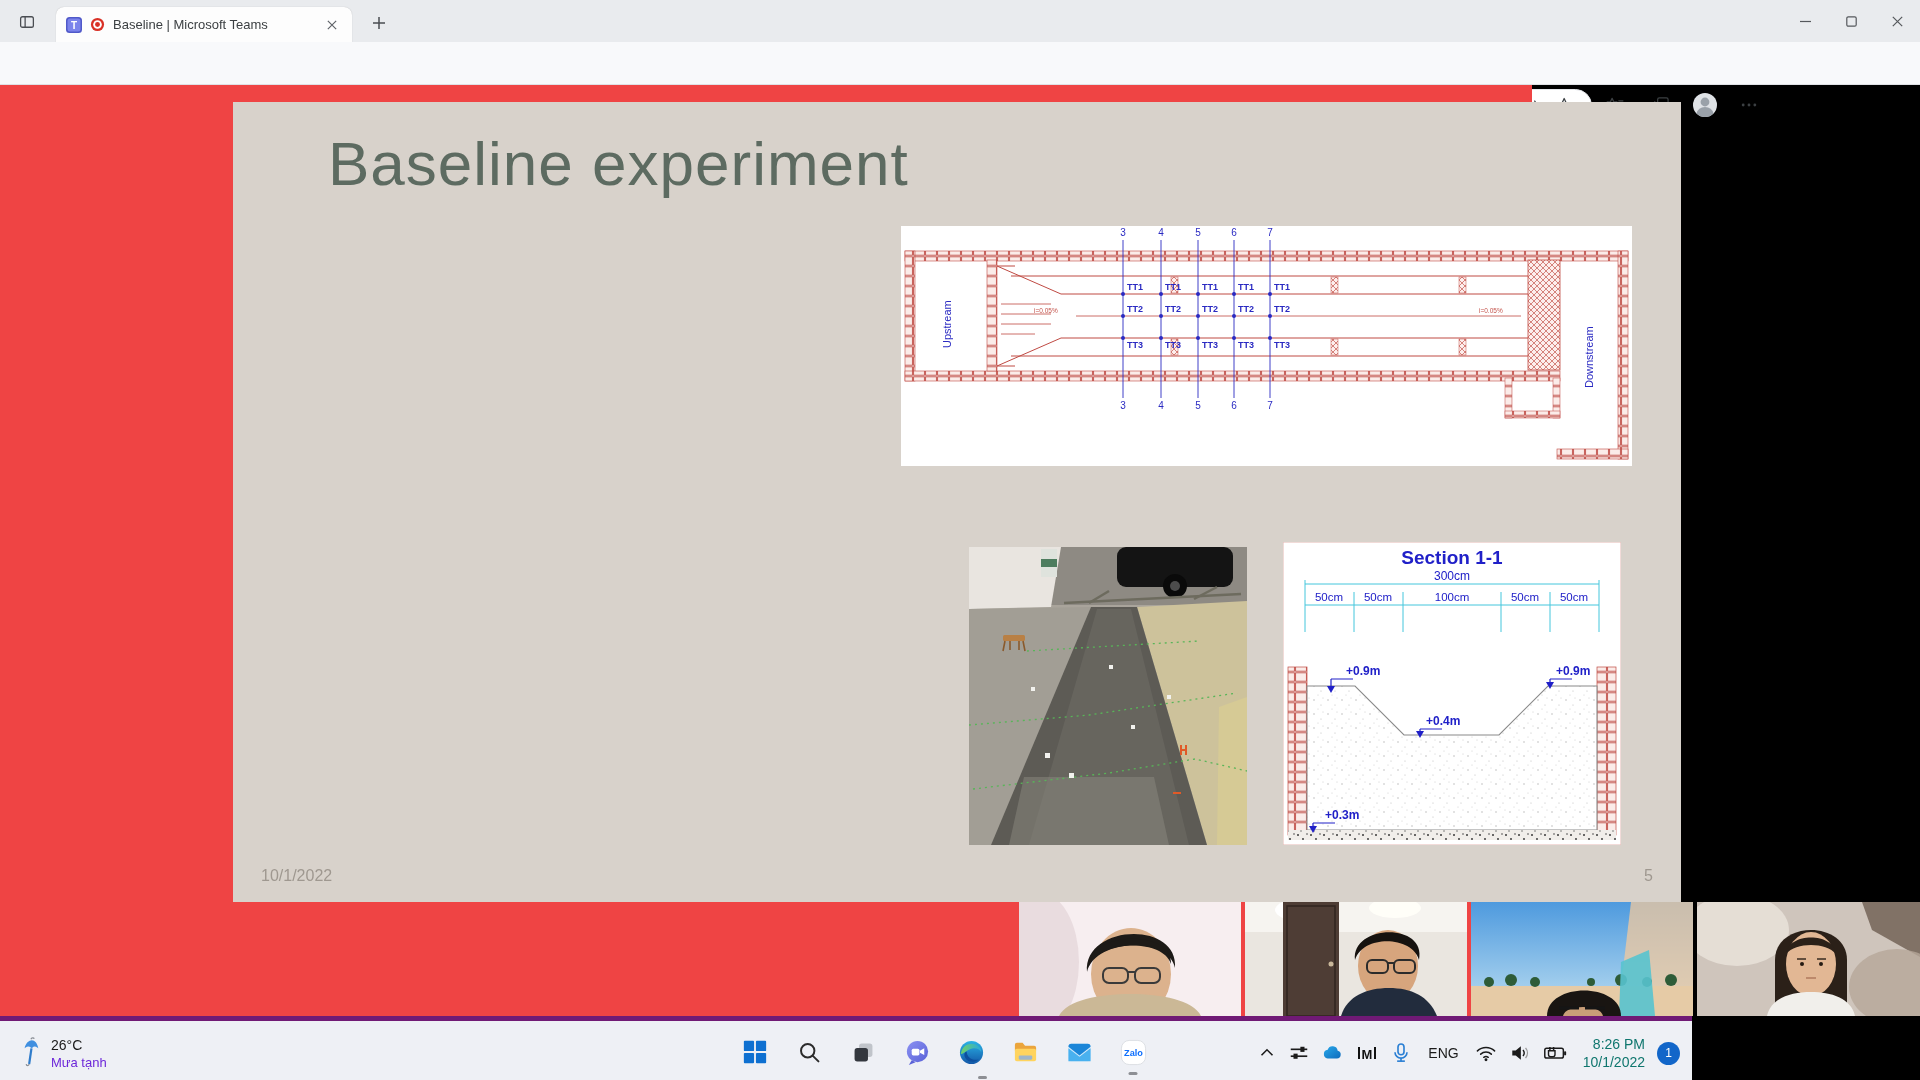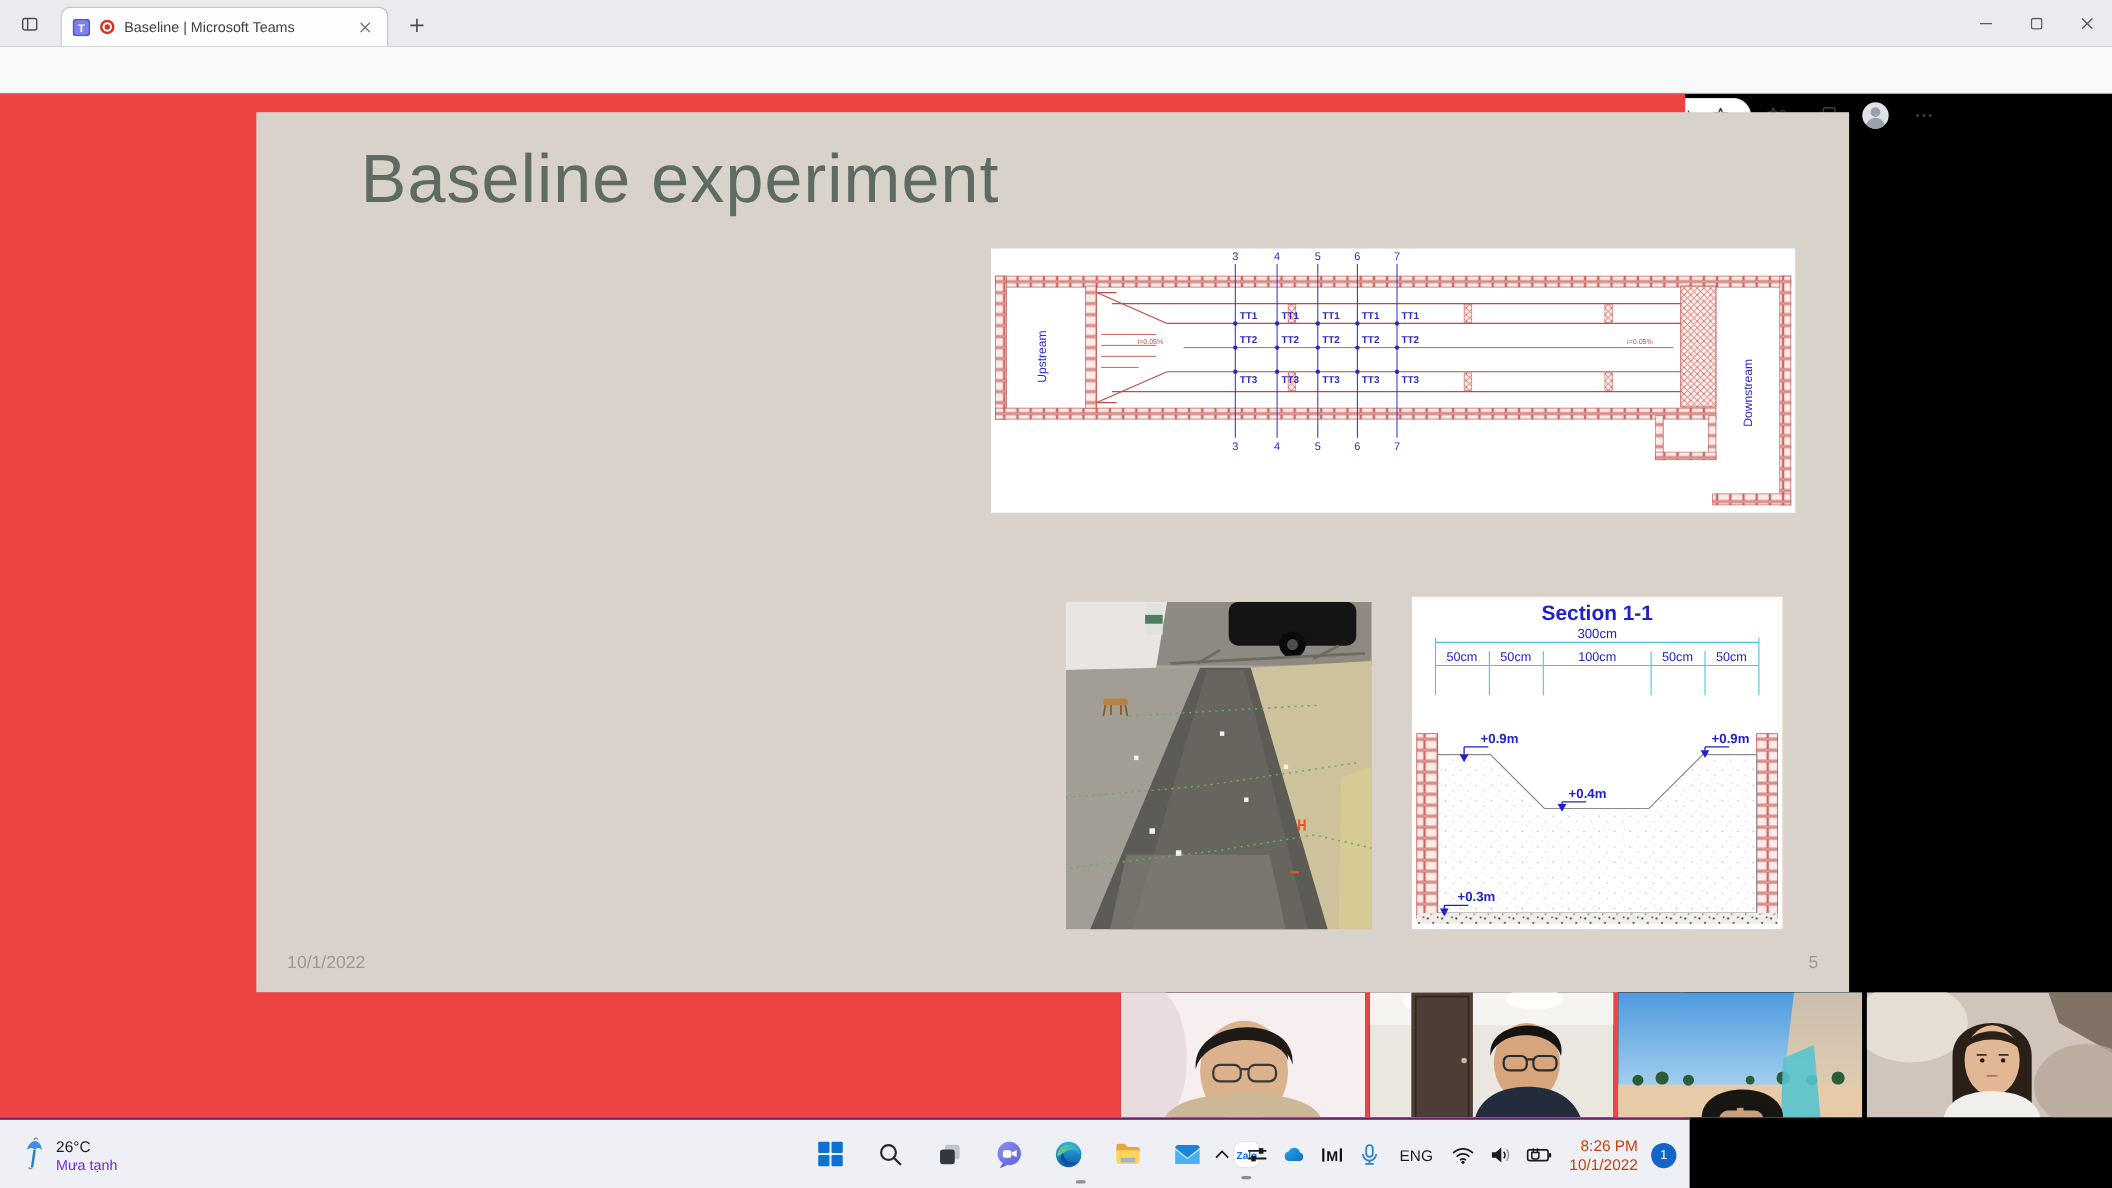--- a/index.html
+++ b/index.html
@@ -38,36 +38,36 @@
                 font-family:"Liberation Serif","DejaVu Serif",serif; font-size:27px; line-height:49px; }
   #slide-body p { white-space:pre-line; margin-bottom:18px; }
   #slide-date { position:absolute; left:28px; top:765px; font-size:16px; color:#9f9890; }
   #slide-page { position:absolute; right:28px; top:765px; font-size:16px; color:#9f9890; }
   .diagram { position:absolute; background:#fff; }
 
   
   .tile { position:absolute; top:817px; width:222px; height:114px; overflow:hidden; background:#222; }
 
   
-  #taskbar { position:absolute; left:0; top:1016px; width:1536px; height:64px; background:#eef0f5;
-             border-top:2px solid #701a75; }
+  #taskbar { position:absolute; left:0; top:1016px; width:1692px; height:64px; background:#eef0f5;
+             border-top:5px solid #701a75; }
   #weather { position:absolute; left:10px; top:6px; height:52px; display:flex; align-items:center;
              gap:9px; padding:0 10px; border-radius:6px; }
   #weather .t1 { font-size:14px; color:#1b1b1b; line-height:18px; }
   #weather .t2 { font-size:13px; color:#6d28d9; line-height:17px; }
   #taskicons { position:absolute; left:735px; top:5px; display:flex; gap:14px; }
   .tkbtn { width:40px; height:52px; display:flex; align-items:center; justify-content:center;
            border-radius:6px; position:relative; }
   .rundot { position:absolute; bottom:3px; left:50%; transform:translateX(-50%); width:9px; height:3px;
             border-radius:2px; background:#8d8f94; }
   #tray { position:absolute; right:0; top:0; height:64px; display:flex; align-items:center;
           padding-right:12px; }
   .trayic { display:flex; align-items:center; justify-content:center; height:40px; padding:0 5px; }
   #lang { font-size:14px; color:#1b1b1b; padding:0 10px; }
-  #clock { text-align:right; font-size:14px; color:#c2410c; line-height:18px; margin-left:10px; }
+  #clock { text-align:right; font-size:14px; color:#0f766e; line-height:18px; margin-left:10px; }
   #badge { width:23px; height:23px; border-radius:50%; background:#1266c9; color:#fff; font-size:12px;
            display:flex; align-items:center; justify-content:center; margin-left:12px; }
   svg { display:block; font-family:"Liberation Sans","DejaVu Sans",sans-serif; }
 </style>
 </head>
 <body>
 
 <div id="screen">
 
   <div id="tabstrip">

